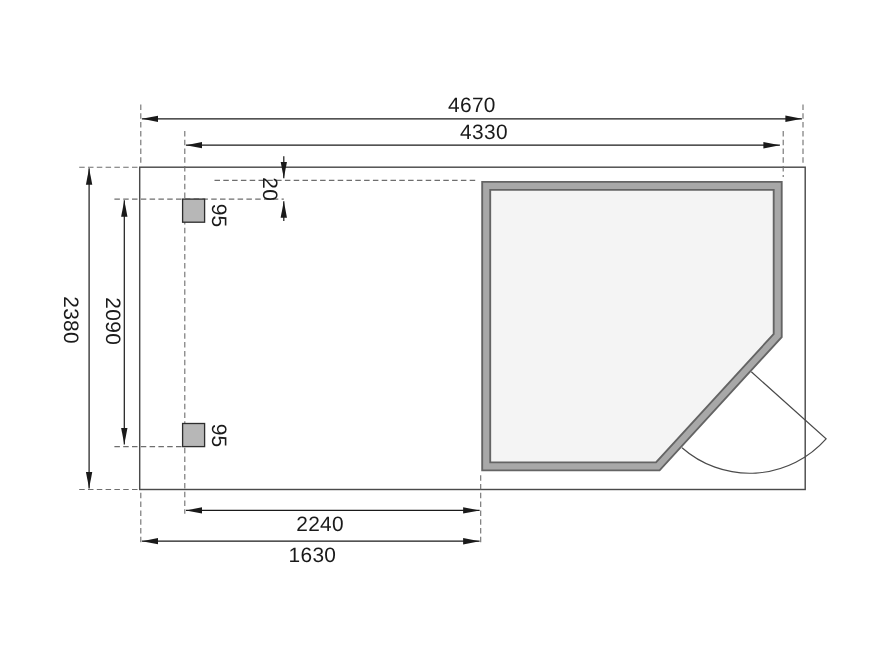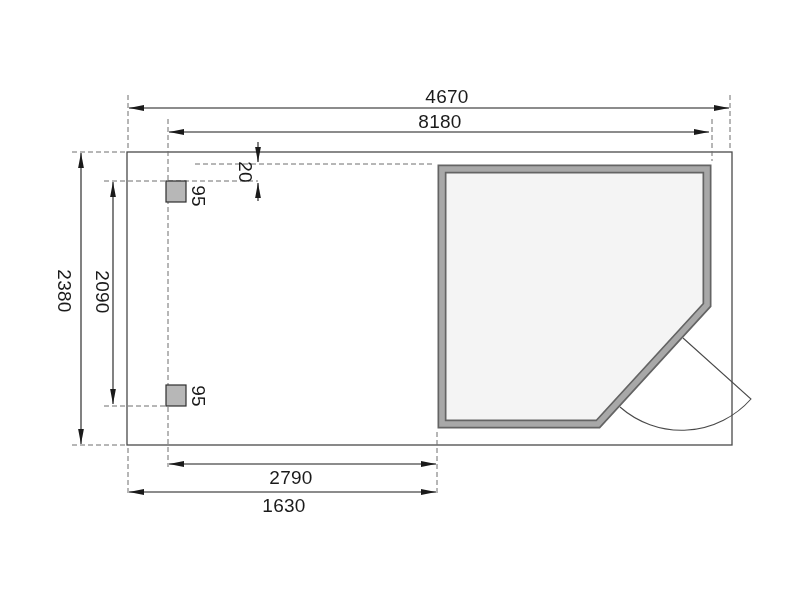--- a/index.html
+++ b/index.html
@@ -67,31 +67,31 @@
       <path d="M169,132 H709" marker-start="url(#arr)" marker-end="url(#arr)"></path>
       <path d="M81,153 V444" marker-start="url(#arr)" marker-end="url(#arr)"></path>
       <path d="M113,182 V404" marker-start="url(#arr)" marker-end="url(#arr)"></path>
       <path d="M169,464 H436" marker-start="url(#arr)" marker-end="url(#arr)"></path>
       <path d="M129,492 H436" marker-start="url(#arr)" marker-end="url(#arr)"></path>
       <path d="M258,142 V162" marker-end="url(#arr)"></path>
       <path d="M258,201 V183" marker-end="url(#arr)"></path>
     </g>
   </svg>
 
-  <div class="label" style="left:429px;top:96px;margin-left:18px;">4670</div>
+  <div class="label" style="left:429px;top:96px;">4670</div>
 
-  <div class="label" style="left:440px;top:121px;">8180</div>
+  <div class="label" style="left:440px;top:121px;">4330</div>
 
   <div class="label rot" style="left:245px;top:172px;">20</div>
 
   <div class="label rot" style="left:64px;top:291px;">2380</div>
 
   <div class="label rot" style="left:102px;top:292px;">2090</div>
 
   <div class="label rot" style="left:198px;top:196px;">95</div>
 
   <div class="label rot" style="left:198px;top:396px;">95</div>
 
-  <div class="label" style="left:291px;top:477px;">2790</div>
+  <div class="label" style="left:291px;top:477px;">2240</div>
 
   <div class="label" style="left:284px;top:505px;">1630</div>
 
 </div>
 
 </body></html>

